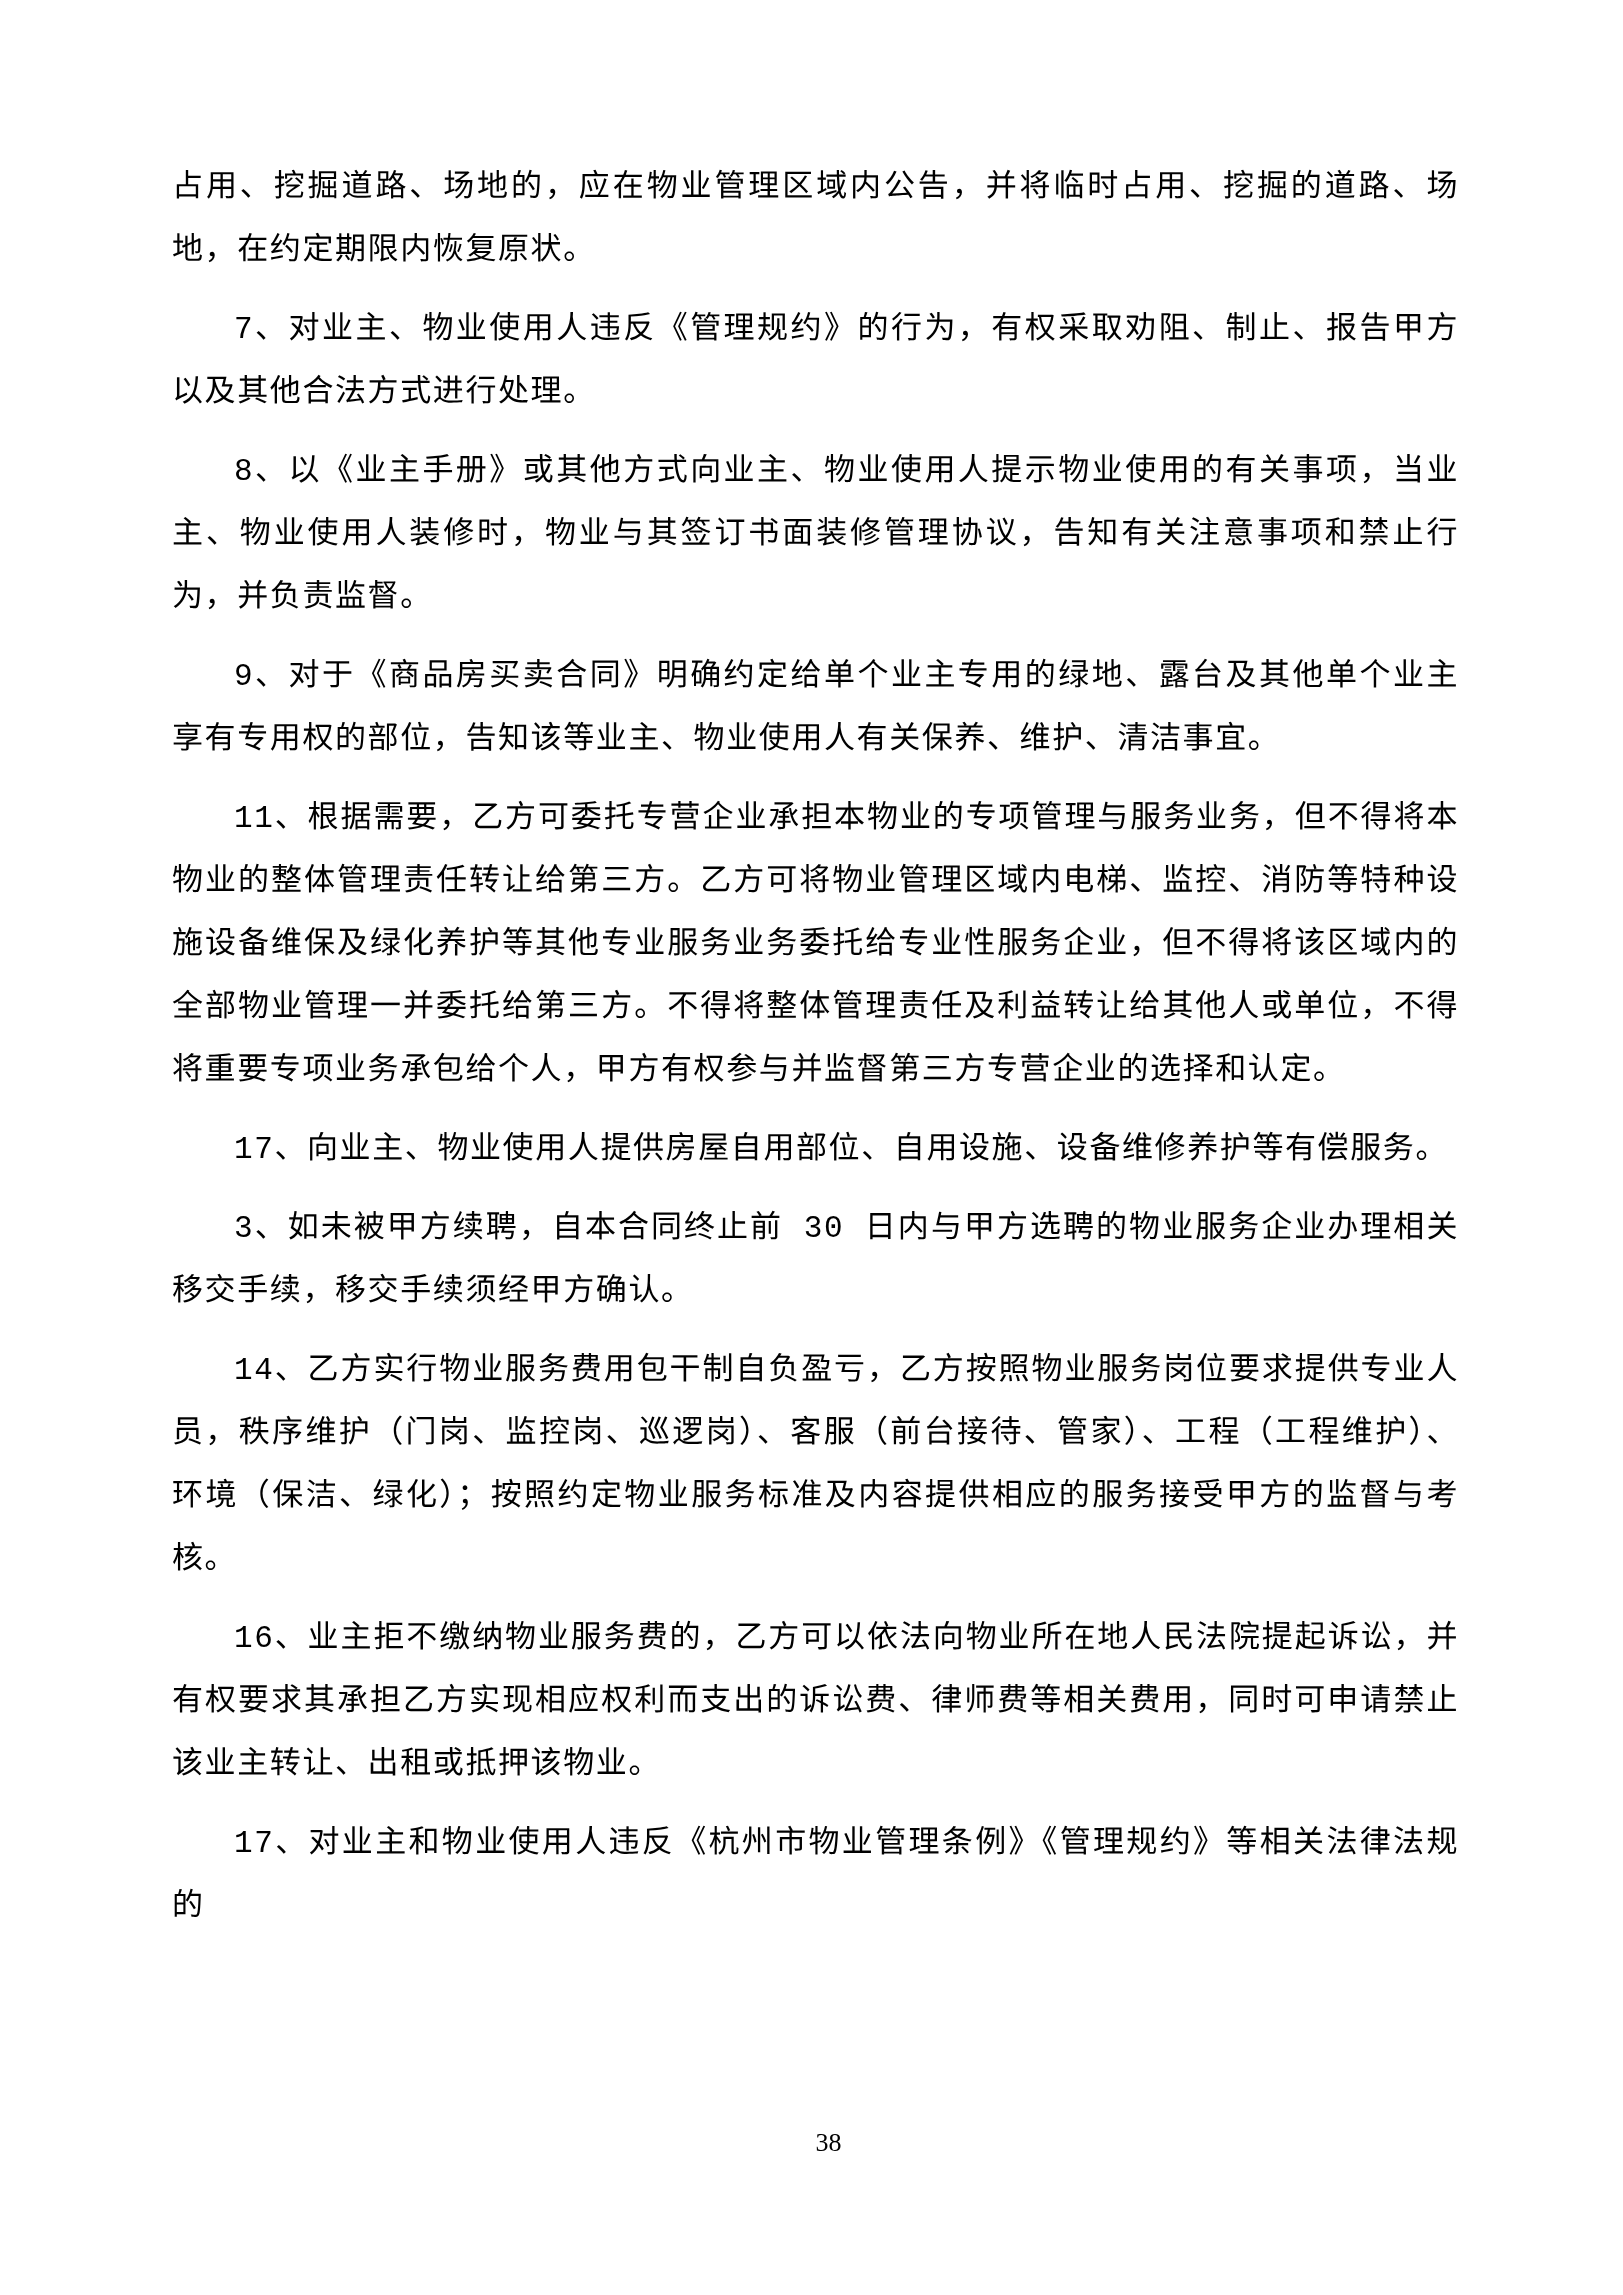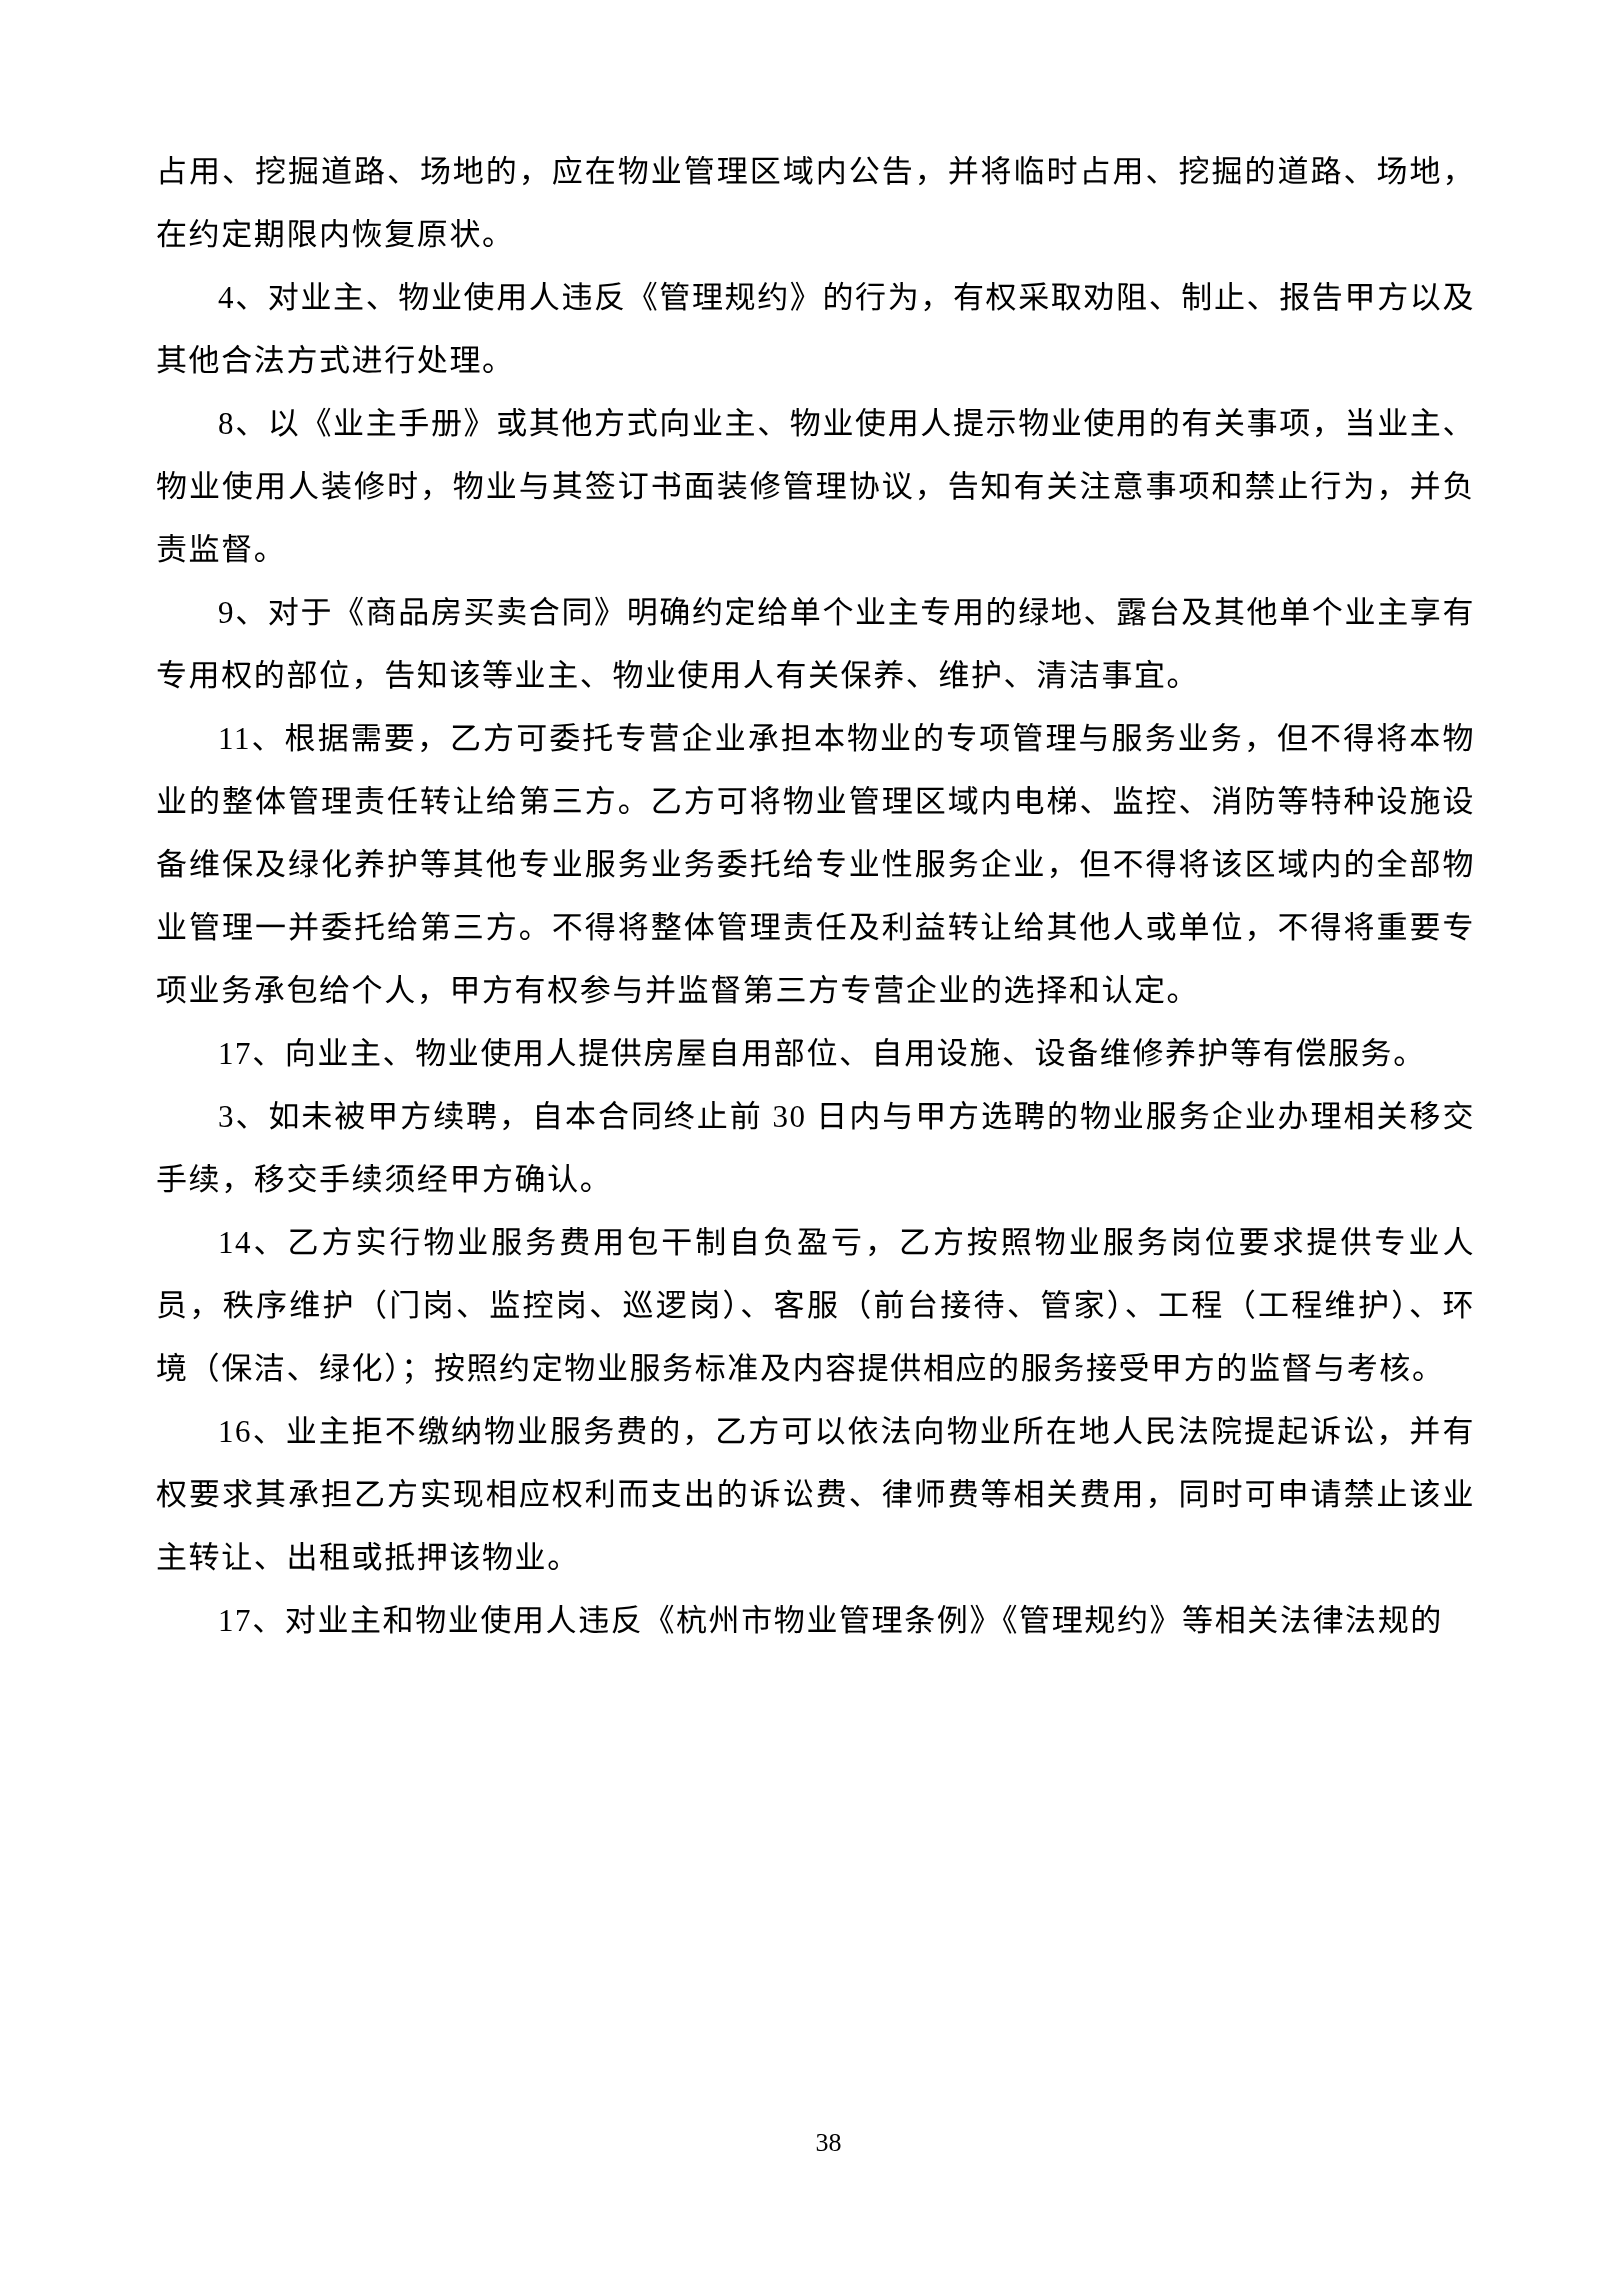--- a/index.html
+++ b/index.html
@@ -21,23 +21,24 @@
     left: 156px;
     top: 140px;
     width: 1319px;
     font-size: 31px;
     line-height: 63px;
     letter-spacing: 1.6px;
     text-align: justify;
     text-justify: inter-character;
   }
   .content p {
-    margin: 0;
+    margin: 16px;
     padding: 0;
     text-indent: 2em;
+    font-family: Liberation Mono, monospace;
   }
   
   .content p:first-of-type {
     text-indent: 0;
   }
   .page-footer {
     position: absolute;
     top: 2127px;
     left: 17px;
     width: 100%;
@@ -49,21 +50,21 @@
 </style>
 </head>
 <body>
 
 <div class="page">
 
   <main class="content">
 
       <p>占用、挖掘道路、场地的，应在物业管理区域内公告，并将临时占用、挖掘的道路、场地，在约定期限内恢复原状。</p>
 
-      <p>4、对业主、物业使用人违反《管理规约》的行为，有权采取劝阻、制止、报告甲方以及其他合法方式进行处理。</p>
+      <p>7、对业主、物业使用人违反《管理规约》的行为，有权采取劝阻、制止、报告甲方以及其他合法方式进行处理。</p>
 
       <p>8、以《业主手册》或其他方式向业主、物业使用人提示物业使用的有关事项，当业主、物业使用人装修时，物业与其签订书面装修管理协议，告知有关注意事项和禁止行为，并负责监督。</p>
 
       <p>9、对于《商品房买卖合同》明确约定给单个业主专用的绿地、露台及其他单个业主享有专用权的部位，告知该等业主、物业使用人有关保养、维护、清洁事宜。</p>
 
 
       <p>11、根据需要，乙方可委托专营企业承担本物业的专项管理与服务业务，但不得将本物业的整体管理责任转让给第三方。乙方可将物业管理区域内电梯、监控、消防等特种设施设备维保及绿化养护等其他专业服务业务委托给专业性服务企业，但不得将该区域内的全部物业管理一并委托给第三方。不得将整体管理责任及利益转让给其他人或单位，不得将重要专项业务承包给个人，甲方有权参与并监督第三方专营企业的选择和认定。</p>
 
 
       <p>17、向业主、物业使用人提供房屋自用部位、自用设施、设备维修养护等有偿服务。</p>

